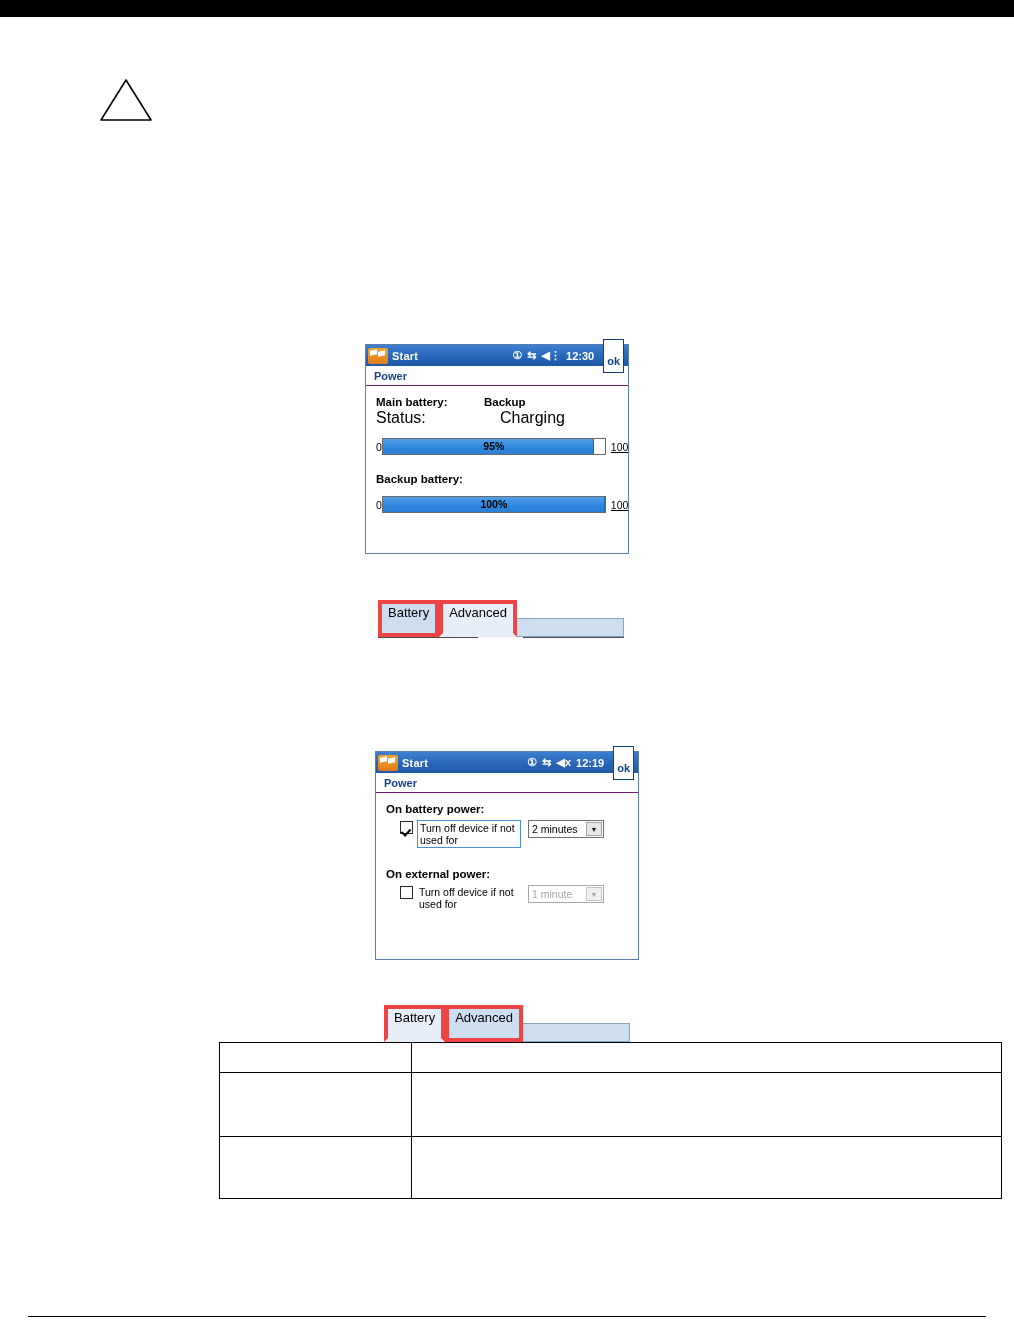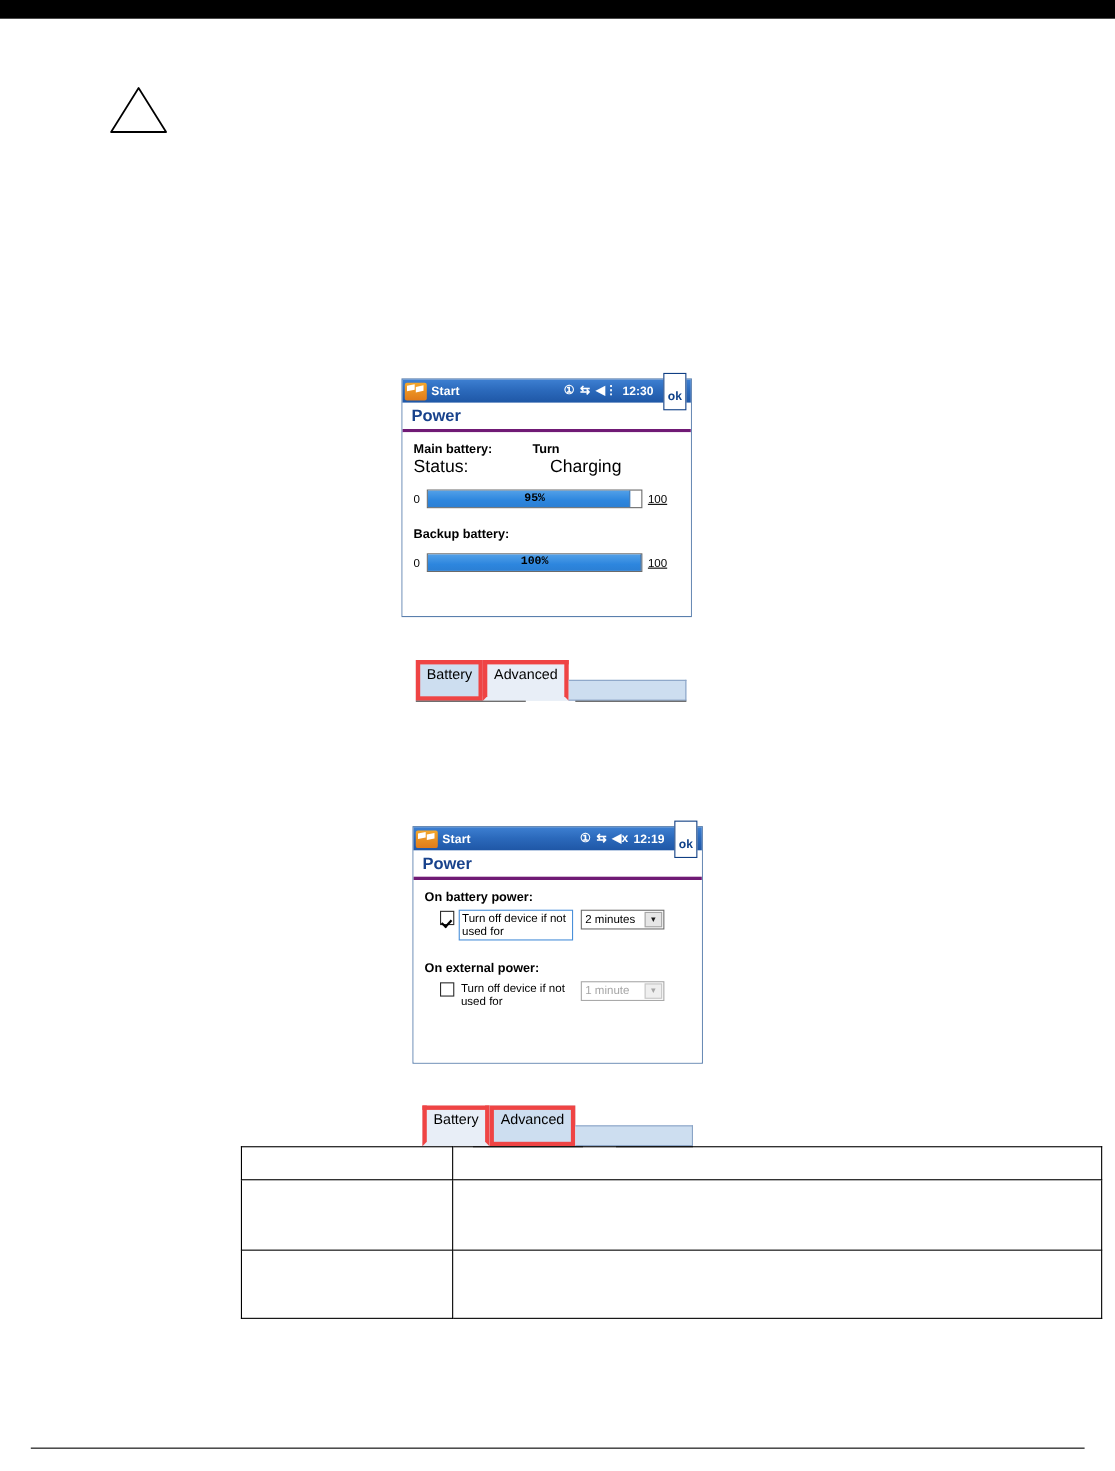--- a/index.html
+++ b/index.html
@@ -94,24 +94,24 @@
     font-size: 11px;
     font-weight: bold;
     border: 1px solid #103f84;
     padding: 14px 3px;
     line-height: 15px;
     height: 34px;
     margin-left: 4px;
   }
   .pagetitle {
     color: #18428c;
-    font-size: 15px;
+    font-size: 11px;
     font-weight: bold;
     padding: 4px 0 3px 8px;
-    border-bottom: 3px solid #701a75;
+    border-bottom: 1px solid #701a75;
     background:#ffffff;
   }
   .body-area {
     padding: 10px 10px 4px 10px;
     background:#ffffff;
   }
 
   
   .row-strong {
     display: flex;
@@ -132,25 +132,24 @@
     display: flex;
     align-items: center;
     margin-top: 11px;
     font-size: 10.5px;
   }
   .gauge-line .zero { width: 12px; }
   .gauge-line .hundred { margin-left: 5px; text-decoration: underline; }
   .gauge {
     position: relative;
     flex: 0 0 auto;
-    width: 196px;
+    width: 224px;
     height: 17px;
     border: 1px solid #6b6b6b;
     background: #ffffff;
-    font-family: Liberation Mono, monospace;
   }
   .gauge .fill {
     position: absolute;
     left: 0; top: 0; bottom: 0;
     background: linear-gradient(to bottom,#52a0e8,#2d86de 60%,#2b7fd4);
     border-right: 1px solid #2468ae;
   }
   .gauge .pct {
     position: absolute;
     left: 0; right: 0; top: 1px;
@@ -313,21 +312,21 @@
       <span class="ok-btn">ok</span>
     </div>
   </div>
 
   <div class="pagetitle">Power</div>
 
   <div class="body-area">
 
     <div class="row-strong">
       <span class="lbl">Main battery:</span>
-      <span>Turn</span>
+      <span>Backup</span>
     </div>
 
     <div class="row-sub">
       <span class="lbl">Status:</span>
       <span>Charging</span>
     </div>
 
     <div class="gauge-line">
       <span class="zero">0</span>
       <div class="gauge">

